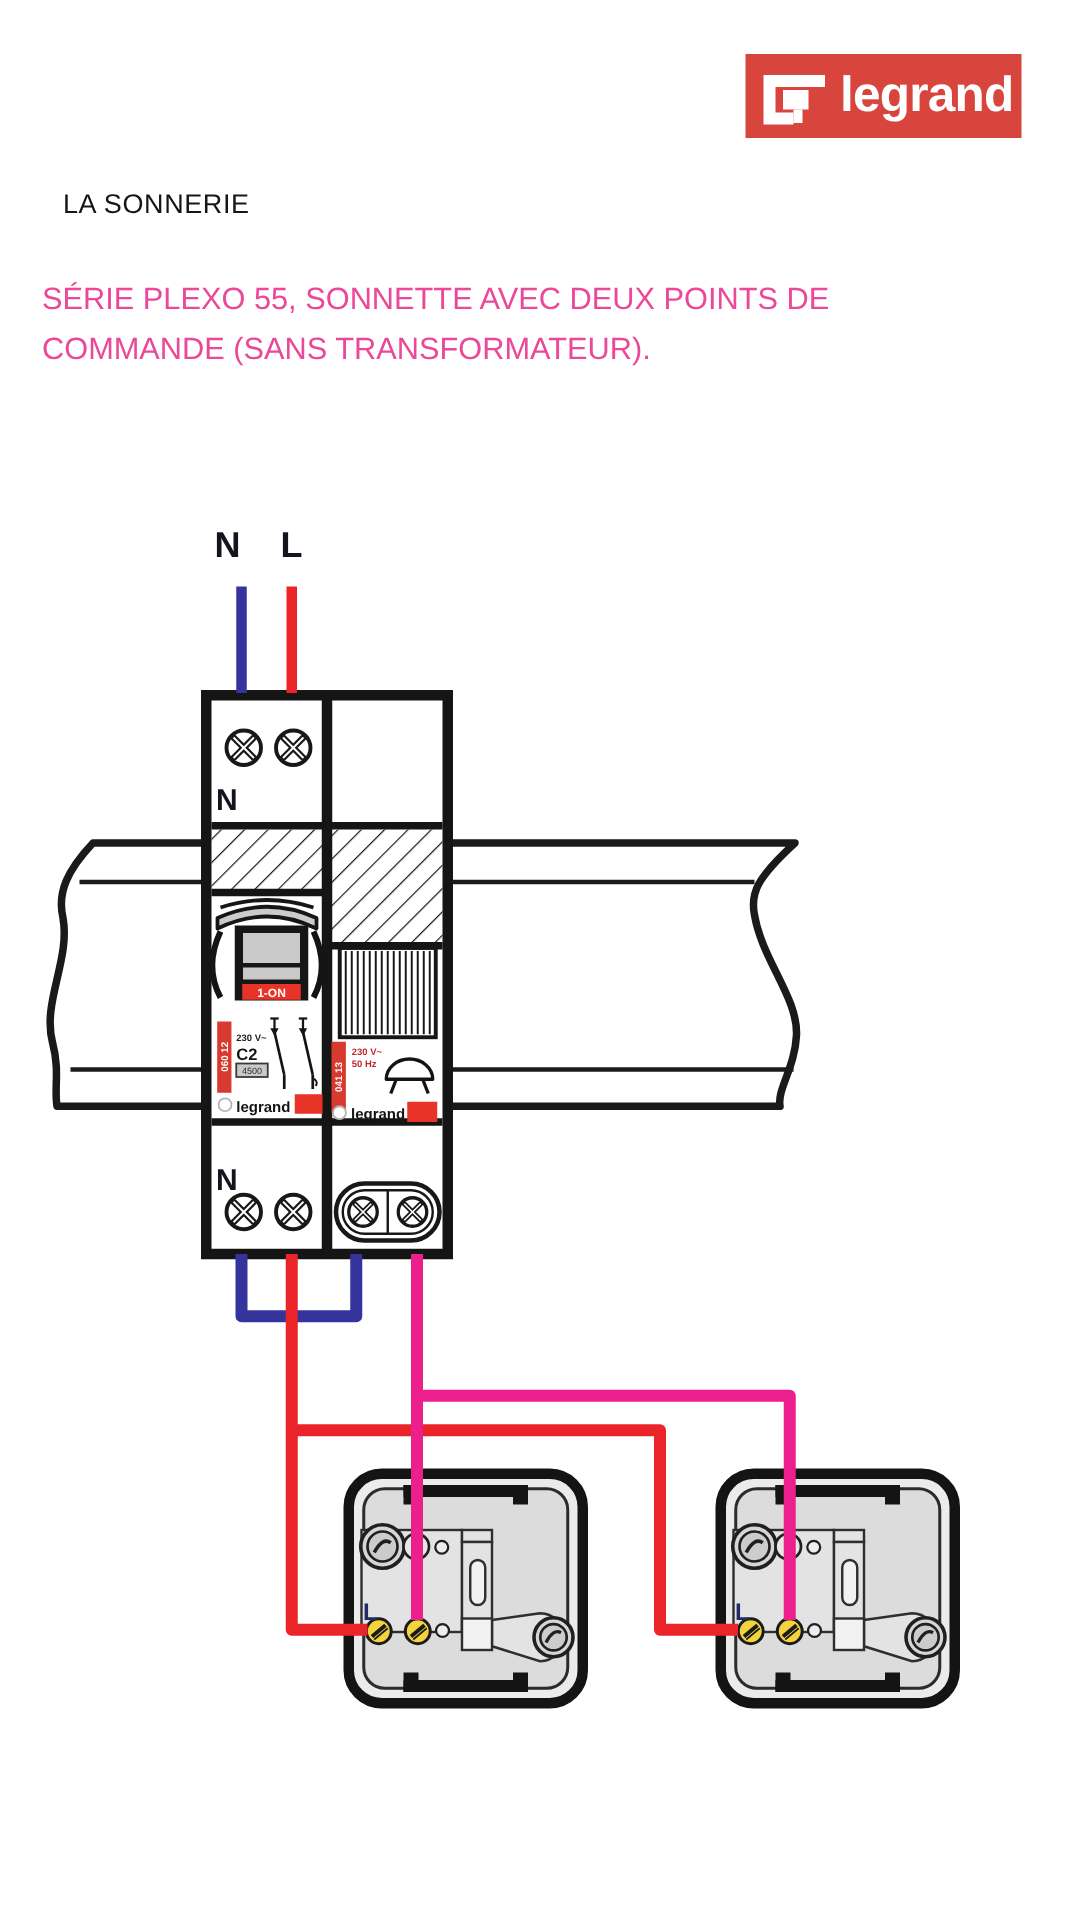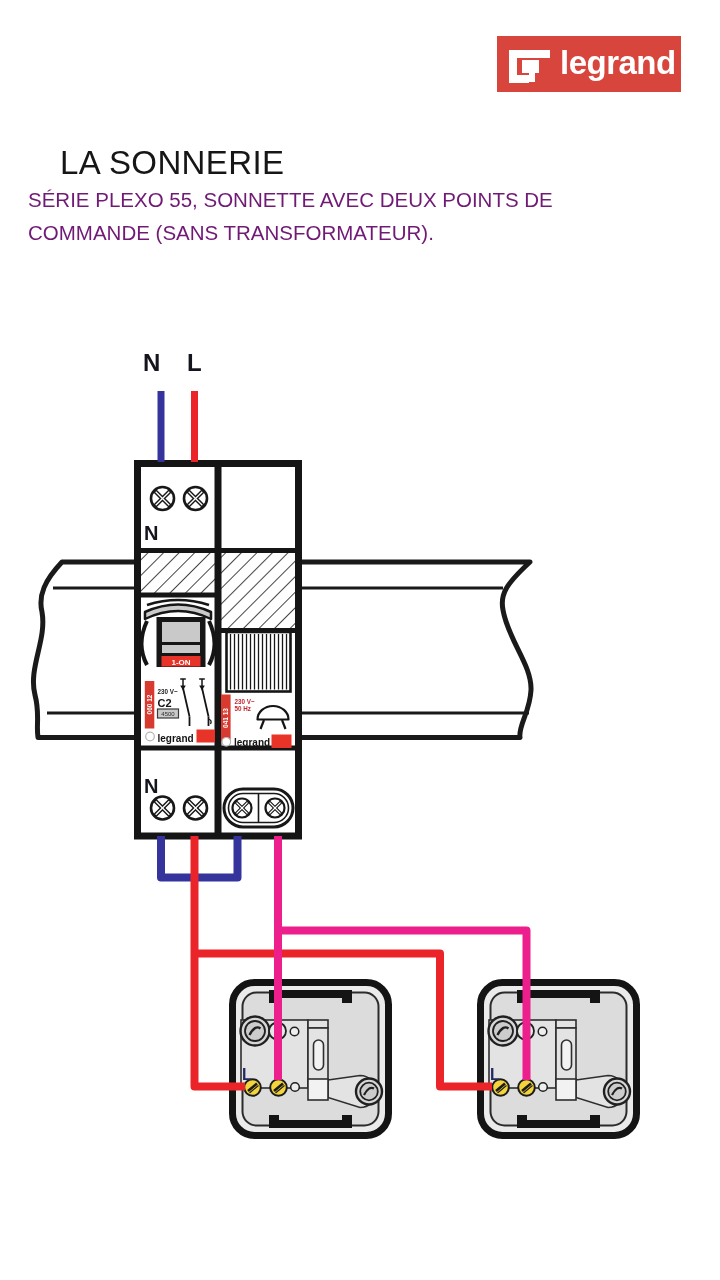--- a/index.html
+++ b/index.html
@@ -10,26 +10,26 @@
   .logo{
     position:absolute;left:497px;top:36px;width:184px;height:56px;
     background:#d8453c;display:flex;align-items:center;justify-content:flex-start;
   }
   .logo svg{display:block;}
   .logo .brand{
     color:#ffffff;font-weight:bold;font-size:33px;letter-spacing:-0.5px;
     margin-left:3px;margin-top:-2px;
   }
   .title{
-    position:absolute;left:42px;top:126px;margin:18px;
-    font-size:33px;font-weight:500;color:#161616;letter-spacing:0.4px;
+    position:absolute;left:42px;top:126px;margin:0;
+    font-size:18px;font-weight:500;color:#161616;letter-spacing:0.4px;
   }
   .subtitle{
     position:absolute;left:28px;top:183px;margin:0;width:650px;
-    font-size:20.5px;line-height:33px;color:#701a75;font-weight:400;
+    font-size:20.5px;line-height:33px;color:#ec4899;font-weight:400;
   }
   svg.diagram{position:absolute;left:0;top:0;}
   svg text{font-family:"Liberation Sans", sans-serif;}
 </style>
 </head>
 <body>
 
 <div class="logo">
   <svg width="60" height="56" viewBox="0 0 60 56">
     <path d="M12,47 V14 H53 V22 H20 V39 H32 V47 Z" fill="#ffffff"></path>

